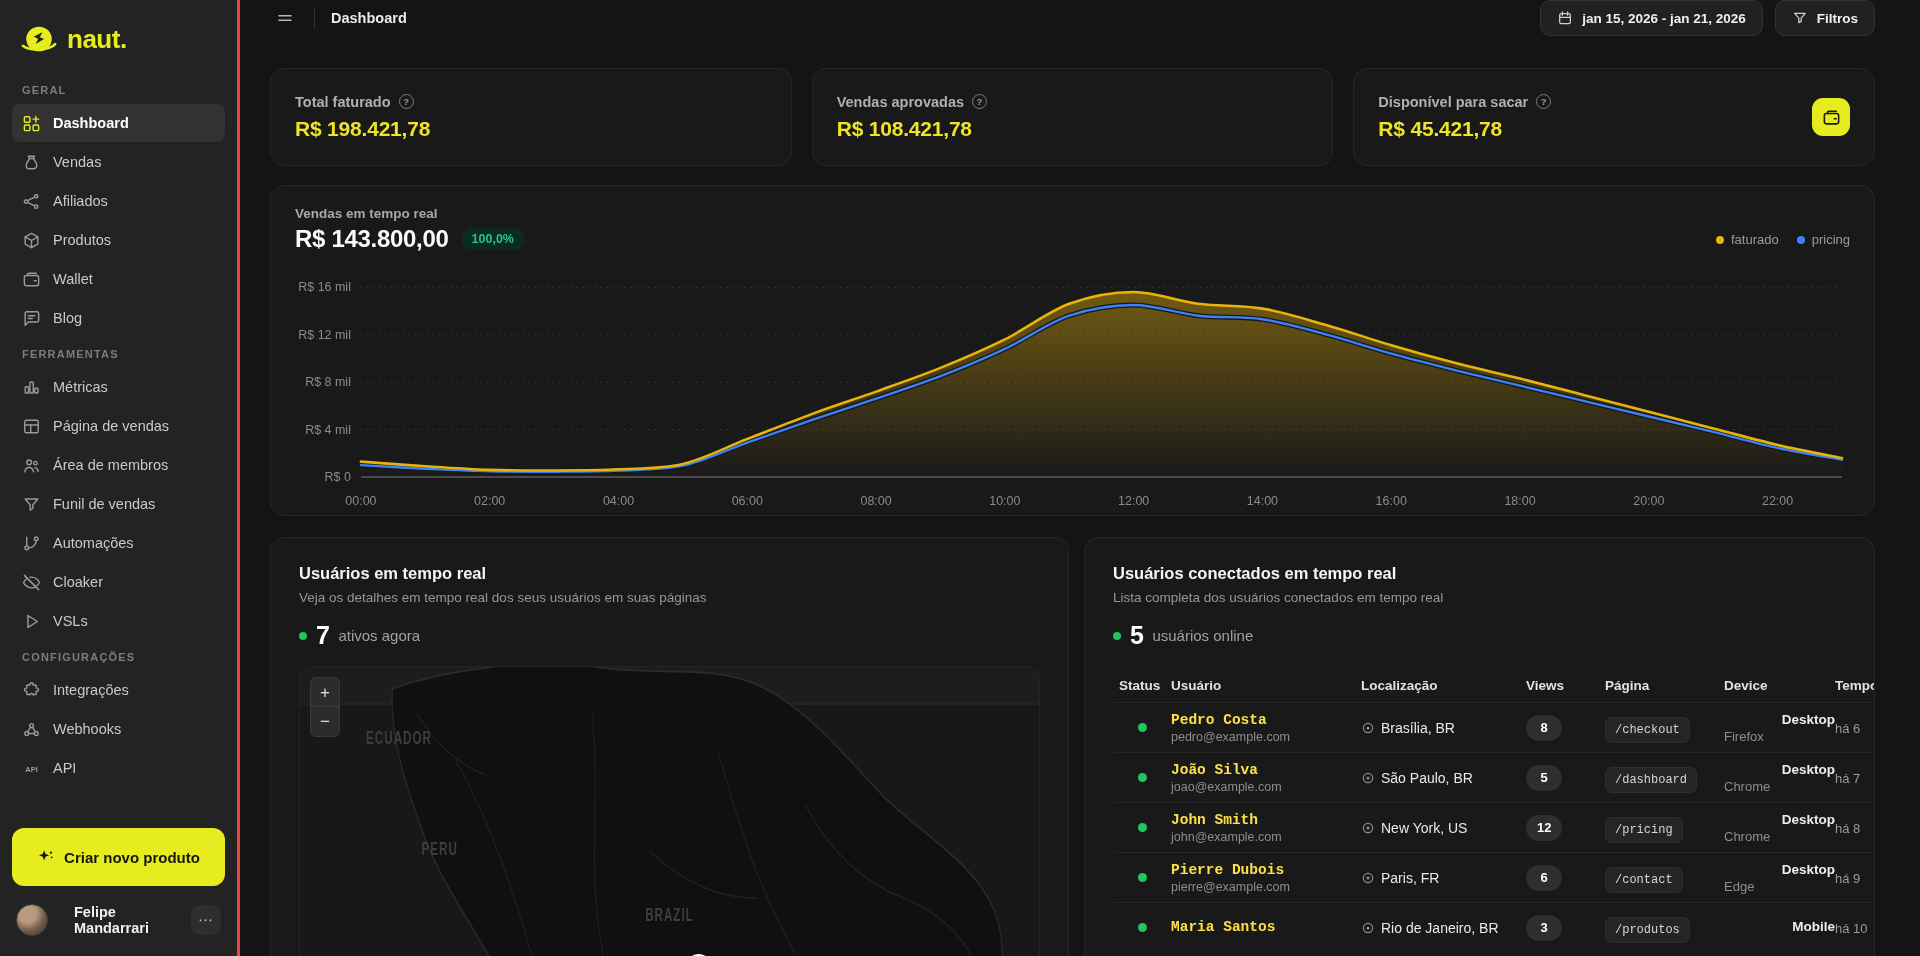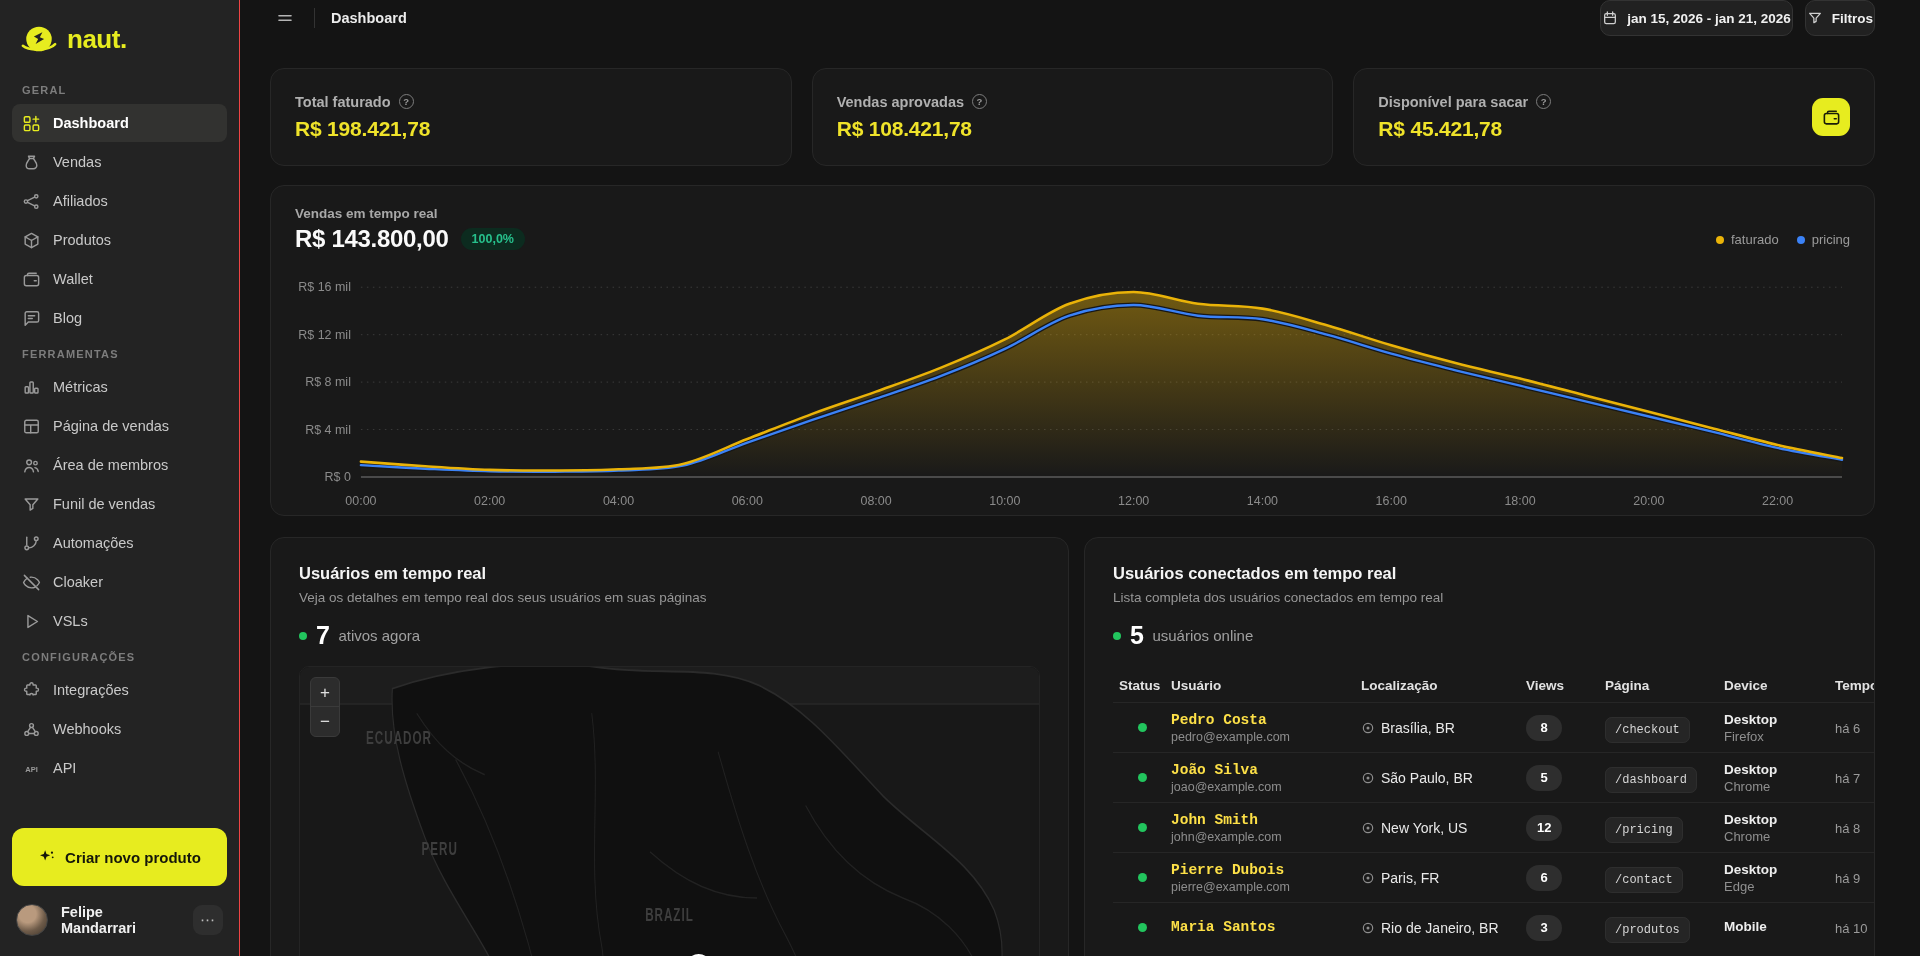--- a/index.html
+++ b/index.html
@@ -8,21 +8,21 @@
     background:#141414; color:#e5e5e5;
     font-family:"Liberation Sans", sans-serif;
     -webkit-font-smoothing:antialiased;
   }
   .app{ display:flex; width:1920px; height:956px; }
 
   
   .sidebar{
     width:240px; min-width:240px; background:#232323; height:956px;
     display:flex; flex-direction:column; padding:14px 12px 16px 12px;
-    border-right:1px solid #ef4444; position:relative;
+    border-right:3px solid #ef4444; position:relative;
   }
   .logo-row{ display:flex; align-items:center; gap:9px; padding:8px 8px 18px 8px; cursor:pointer;}
   .logo-text{ font-size:26px; font-weight:700; letter-spacing:-0.5px; color:var(--accent); }
   .side-section-label{
     font-size:11px; font-weight:700; letter-spacing:1.2px; color:#7d7d7d;
     padding:10px 10px 8px 10px; text-transform:uppercase;
   }
   .nav-item{
     display:flex; align-items:center; gap:12px; height:38px; padding:0 10px;
     border-radius:8px; color:#c9c9c9; font-size:14.5px; font-weight:500;
@@ -33,21 +33,21 @@
   .nav-icon{ width:19px; height:19px; color:#9a9a9a; display:flex; align-items:center; justify-content:center; }
   .nav-icon svg{ width:19px; height:19px; }
   .side-spacer{ flex:1; }
   .cta-btn{
     height:58px; border-radius:12px; background:var(--accent); border:none;
     color:#15170a; font-size:15px; font-weight:700; display:flex; gap:9px;
     align-items:center; justify-content:center; cursor:pointer; width:100%;
     font-family:"Liberation Sans", sans-serif;
   }
   .cta-btn svg{ width:18px; height:18px; }
-  .user-row{ display:flex; align-items:center; gap:13px; margin-top:14px; padding:4px 4px; }
+  .user-row{ display:flex; align-items:center; gap:26px; margin-top:14px; padding:4px 4px; }
   .avatar{
     width:32px; height:32px; border-radius:50%;
     background:radial-gradient(circle at 35% 30%, #b99a7e 0 30%, #6e5b49 60%, #3c3228 100%);
     border:1px solid #444;
   }
   .user-name{ font-size:14.5px; font-weight:700; color:#f0f0f0; flex:1; }
   .user-menu-btn{
     width:30px; height:30px; border-radius:9px; background:#2e2e2e; border:none;
     color:#bdbdbd; display:flex; align-items:center; justify-content:center; cursor:pointer;
     font-size:15px; letter-spacing:1px;
@@ -57,21 +57,21 @@
   .main{ flex:1; height:956px; overflow:hidden; display:flex; flex-direction:column; }
   .topbar{
     height:66px; display:flex; align-items:center; padding:0 45px 0 32px; gap:16px;
   }
   .hamburger{ background:none; border:none; cursor:pointer; padding:4px; color:#b5b5b5; display:flex; }
   .hamburger svg{ width:18px; height:18px; }
   .topbar-divider{ width:1px; height:20px; background:#333; }
   .page-title{ font-size:14.5px; font-weight:600; color:#ececec; }
   .topbar-right{ margin-left:auto; display:flex; gap:12px; }
   .pill-btn{
-    height:36px; display:flex; align-items:center; gap:9px; padding:0 1px;
+    height:36px; display:flex; align-items:center; gap:9px; padding:0 16px;
     background:#212121; border:1px solid #333; border-radius:10px;
     color:#f0f0f0; font-size:13.5px; font-weight:700; cursor:pointer;
     font-family:"Liberation Sans", sans-serif;
   }
   .pill-btn svg{ width:16px; height:16px; color:#cfcfcf; }
 
   .content{ padding:32px 45px 0 30px; }
 
   
   .stats-row{ display:flex; gap:20px; }
@@ -165,21 +165,21 @@
   .loc-icon{ width:14px; height:14px; color:#8d8d8d; flex:none; }
   .loc-text{ font-size:14px; color:#e9e9e9; }
   .views-pill{
     min-width:36px; height:26px; padding:0 11px; border-radius:999px; background:#2e2e2e;
     color:#fff; font-size:13px; font-weight:700; display:inline-flex; align-items:center; justify-content:center;
   }
   .page-pill{
     font-family:"Liberation Mono","DejaVu Sans Mono",monospace; font-size:12px;
     background:#252525; border:1px solid #2e2e2e; color:#d6d6d6; padding:5px 9px; border-radius:7px;
   }
-  .dev-top{ font-size:13.5px; font-weight:700; color:#eeeeee; }
+  .dev-top{ font-size:13.5px; font-weight:700; color:#eeeeee;text-align:right; }
   .dev-sub{ font-size:13px; color:#8f8f8f; margin-top:2px; }
   .t-time{ font-size:13px; color:#9a9a9a; white-space:nowrap; }
 </style>
 </head>
 <body style="--accent: #e7ec1f; --money: #efe32a;">
 
 <div class="app">
 
   <aside class="sidebar">
     <div class="logo-row">

